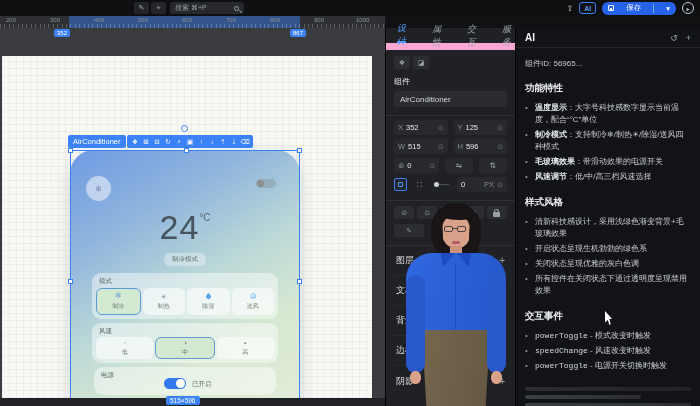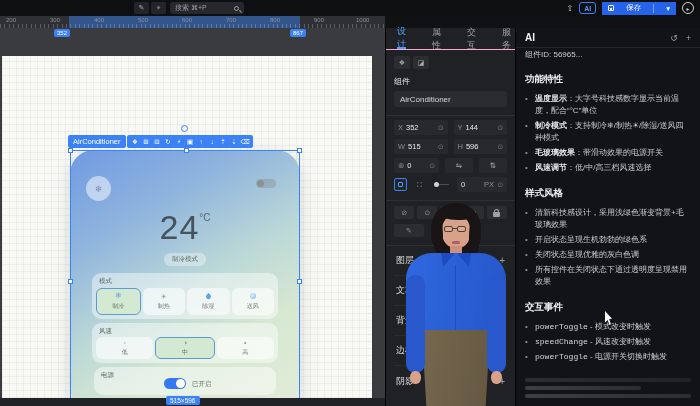--- a/index.html
+++ b/index.html
@@ -9,21 +9,21 @@
   
   .topbar{position:absolute;left:0;top:0;width:700px;height:16px;background:#0e0f11;display:flex;align-items:center;z-index:60;}
   .tb-tools{position:absolute;left:134px;top:2px;display:flex;gap:2px;}
   .tb-btn{width:15px;height:12px;background:#232528;border-radius:2px;color:#aeb3b8;font-size:7px;display:flex;align-items:center;justify-content:center;}
   .searchbox{position:absolute;left:170px;top:2px;width:74px;height:12px;background:#26282b;border-radius:3px;display:flex;align-items:center;padding:0 5px;color:#9aa0a6;font-size:7px;gap:4px;}
   .mag{width:5px;height:5px;border:1px solid #9aa0a6;border-radius:50%;position:relative;margin-left:auto;}
   .mag::after{content:"";position:absolute;left:4px;top:4px;width:3px;height:1px;background:#9aa0a6;transform:rotate(45deg);}
   .tb-right{position:absolute;right:6px;top:1px;display:flex;align-items:center;gap:6px;height:14px;}
   .share-ic{color:#c3c7cb;font-size:8px;}
   .ai-btn{height:12px;padding:0 4px;border:1px solid #3b82f6;border-radius:3px;color:#5a9bff;font-size:7px;font-weight:bold;display:flex;align-items:center;}
-  .save-btn{height:13px;background:#2563eb;border-radius:0;color:#fff;font-size:7.5px;display:flex;align-items:center;padding:0 6px;gap:12px;justify-content:center;}
+  .save-btn{height:13px;background:#2563eb;border-radius:6px;color:#fff;font-size:7.5px;display:flex;align-items:center;padding:0 6px;gap:12px;justify-content:center;}
   .save-ic{width:6px;height:6px;border:1px solid #fff;border-radius:1px;position:relative;}
   .save-ic::after{content:"";position:absolute;left:1px;top:2px;width:2px;height:2px;background:#fff;}
   .save-sep{width:1px;height:9px;background:rgba(255,255,255,.4);}
   .rec-btn{width:12px;height:12px;border:1px solid #caced2;border-radius:50%;color:#caced2;font-size:6px;display:flex;align-items:center;justify-content:center;}
 
   
   .ruler{position:absolute;left:0;top:16px;width:385px;height:12px;background:#2e3034;z-index:55;}
   .ruler::after{content:"";position:absolute;left:0;bottom:0;height:4px;width:100%;
     background:repeating-linear-gradient(to right,rgba(255,255,255,.22) 0 1px,transparent 1px 4.4px);}
   .ruler-label{position:absolute;top:1px;font-size:6px;color:#8b9097;}
@@ -68,21 +68,21 @@
   .sel-rect{position:absolute;left:70px;top:122px;width:230px;height:261px;border:1px solid #3b82f6;pointer-events:none;}
   .handle{position:absolute;width:5px;height:5px;background:#fff;border:1px solid #3b82f6;}
   .rot-handle{position:absolute;left:181px;top:97px;width:7px;height:7px;border:1.5px solid #3b82f6;border-radius:50%;background:#fff;}
   .sel-label{position:absolute;left:68px;top:107px;height:13px;background:#3b82f6;color:#fff;font-size:7.5px;display:flex;align-items:center;padding:0 5px;border-radius:2px;}
   .sel-toolbar{position:absolute;left:127px;top:107px;height:13px;background:#3b82f6;border-radius:2px;display:flex;align-items:center;padding:0 3px;gap:1px;}
   .sel-toolbar .ti{width:10px;height:11px;color:#fff;font-size:6.5px;display:flex;align-items:center;justify-content:center;}
   .size-badge{position:absolute;left:166px;top:396px;background:#3b82f6;color:#fff;font-size:6.5px;padding:1px 4px;border-radius:2px;z-index:20;}
 
   
   .design-panel{position:absolute;left:385px;top:28px;width:130px;height:378px;background:#202124;border-left:1px solid #000;z-index:10;}
-  .dp-tabs{height:22px;display:flex;align-items:stretch;gap:26px;padding:0 11px;border-bottom:1px solid #f9a8d4;}
+  .dp-tabs{height:22px;display:flex;align-items:stretch;gap:26px;padding:0 11px;border-bottom:7px solid #f9a8d4;font-style:italic;}
   .dp-tab{font-size:9px;color:#9aa0a6;display:flex;align-items:center;}
   .dp-tab.active{color:#4d9fff;border-bottom:2px solid #4d9fff;}
   .dp-body{padding:6px 8px 0;}
   .dp-iconrow{display:flex;gap:3px;}
   .dp-ib{width:16px;height:13px;background:#2b2d30;border-radius:2px;color:#a7acb1;font-size:7px;display:flex;align-items:center;justify-content:center;}
   .dp-caption{font-size:8px;color:#e8eaed;margin-top:7px;}
   .dp-input{margin-top:4px;height:16px;background:#2a2c2f;border-radius:3px;display:flex;align-items:center;padding:0 6px;font-size:8px;color:#d5d7da;}
   .dp-hr{height:1px;background:#2e3033;margin:8px -8px 0;}
   .dp-row{display:flex;gap:6px;margin-top:4px;}
   .dp-cell{flex:1;height:15px;background:#28292c;border-radius:2px;display:flex;align-items:center;padding:0 4px;font-size:7.5px;color:#e4e6e9;gap:3px;}
@@ -106,21 +106,21 @@
   .dp-section .plus{font-size:10px;color:#9aa0a6;}
 
   
   .ai-panel{position:absolute;left:515px;top:28px;width:185px;height:378px;background:#121316;border-left:1px solid #000;display:flex;flex-direction:column;z-index:10;}
   .ai-head{height:20px;flex:none;display:flex;align-items:center;padding:0 9px;border-bottom:1px solid #232529;gap:8px;}
   .ai-title{font-size:10px;font-weight:bold;color:#f0f2f4;margin-right:auto;}
   .ai-hic{color:#9aa0a6;font-size:9px;}
   .ai-body{flex:1;padding:0 9px;overflow:hidden;display:flex;flex-direction:column;}
   .clip-head{height:8px;overflow:hidden;}
   .clip-head span{display:block;margin-top:-5px;font-size:9px;font-weight:bold;color:#d7dadd;}
-  .comp-id{margin-top:1px;font-size:8px;color:#c6c9cd;}
+  .comp-id{margin-top:10px;font-size:8px;color:#c6c9cd;}
   .ai-h{margin-top:13px;font-size:9.5px;font-weight:bold;color:#eef0f2;}
   .ai-ul{margin-top:7px;display:flex;flex-direction:column;gap:3px;}
   .ai-li{display:flex;font-size:8px;line-height:1.5;color:#c9ccd0;}
   .ai-li .b{width:10px;flex:none;color:#888d92;}
   .ai-li .term{font-weight:bold;color:#e4e7ea;}
   .mono{font-family:"Liberation Mono","DejaVu Sans Mono",monospace;color:#d5d8db;}
   .skel{margin-top:15px;display:flex;flex-direction:column;gap:4px;}
   .skel i{display:block;height:4px;border-radius:2px;background:linear-gradient(90deg,#3c3f44,#2b2d31);}
   .ai-div{height:1px;background:#26282c;margin:10px -9px 0;}
 
@@ -320,21 +320,21 @@
       <div class="dp-hr"></div>
 
       <div class="dp-row">
         <div class="dp-cell">
           <span class="lab">X</span>
           <span class="val">352</span>
           <span class="eye">⊙</span>
         </div>
         <div class="dp-cell">
           <span class="lab">Y</span>
-          <span class="val">144</span>
+          <span class="val">125</span>
           <span class="eye">⊙</span>
         </div>
       </div>
       <div class="dp-row">
         <div class="dp-cell">
           <span class="lab">W</span>
           <span class="val">515</span>
           <span class="eye">⊙</span>
         </div>
         <div class="dp-cell">

